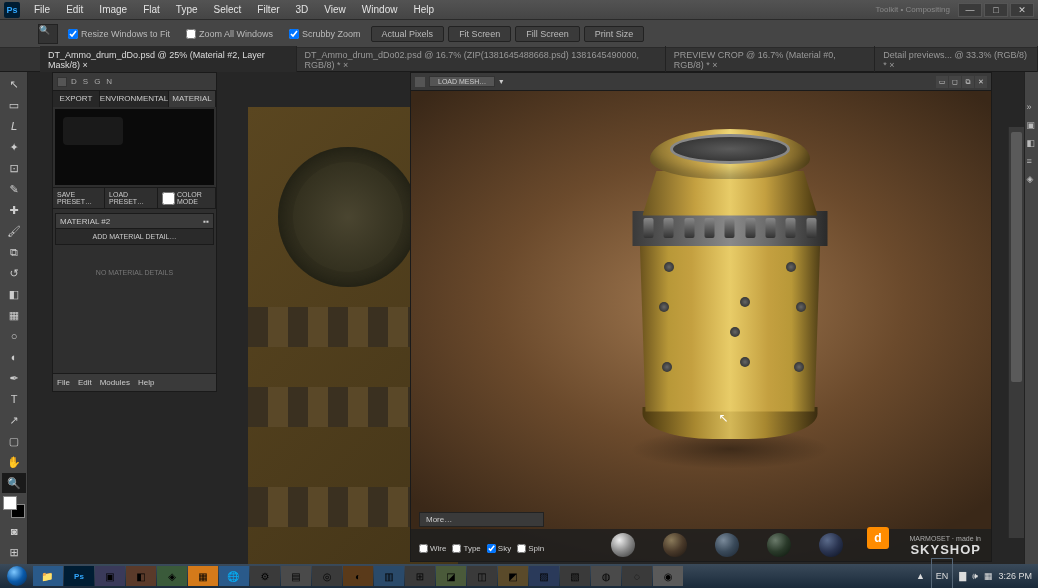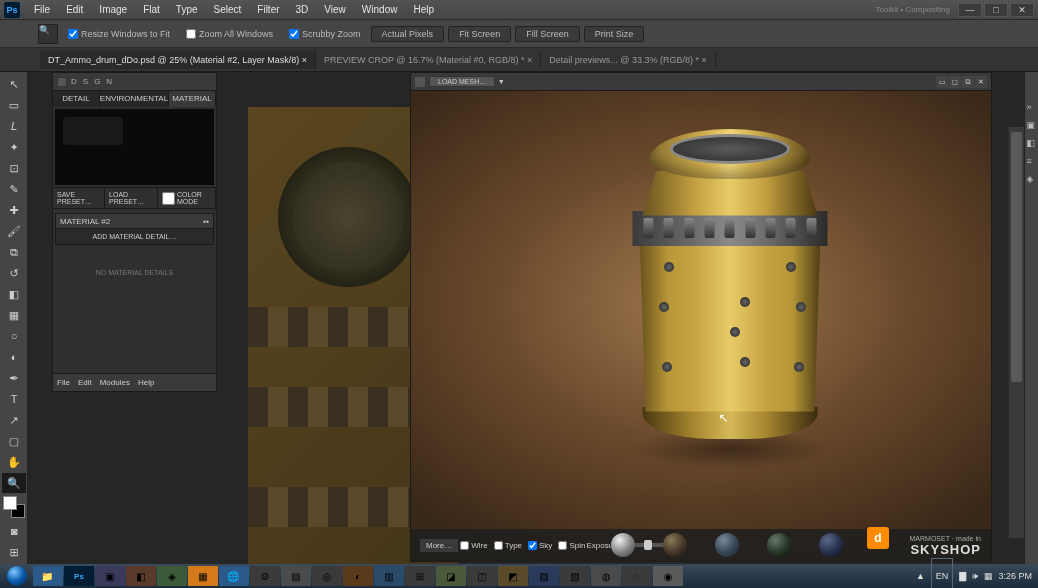--- a/index.html
+++ b/index.html
@@ -153,20 +153,23 @@
   <div class="btn">Fit Screen</div>
   <div class="btn">Fill Screen</div>
   <div class="btn">Print Size</div>
 </div>
 
 <div class="tabstrip">
   <div class="tab active">
       <span>DT_Ammo_drum_dDo.psd @ 25% (Material #2, Layer Mask/8)  ×</span>
     </div>
   <div class="tab">
+      <span>DT_Ammo_drum_dDo02.psd @ 16.7%  (ZIP(1381645488668.psd) 1381645490000, RGB/8) *  ×</span>
+    </div>
+  <div class="tab">
       <span>PREVIEW CROP @ 16.7% (Material #0, RGB/8) *  ×</span>
     </div>
   <div class="tab">
       <span>Detail previews... @ 33.3% (RGB/8) *  ×</span>
     </div>
 </div>
 
 <div class="workspace">
   <div class="tools-left">
     <div class="tool">↖</div>
@@ -209,21 +212,21 @@
 
     <div class="ddo-panel">
       <div class="ddo-head">
         <div class="dot"></div>
         <span class="letter">D</span>
         <span class="letter">S</span>
         <span class="letter">G</span>
         <span class="letter">N</span>
       </div>
       <div class="ddo-tabs">
-        <div>DETAIL</div>
+        <div>EXPORT</div>
         <div>ENVIRONMENTAL</div>
         <div class="active">MATERIAL</div>
       </div>
       <div class="ddo-preview">
           <div class="shape"></div>
         </div>
       <div class="ddo-btns">
         <div>SAVE PRESET…</div>
         <div>LOAD PRESET…</div>
         <div class="chk">
@@ -283,21 +286,21 @@
               <div class="rivet"></div>
               <div class="rivet"></div>
               <div class="rivet"></div>
             </div>
           <div class="drum-neck"></div>
           <div class="drum-lid"></div>
           <div class="drum-top"></div>
         </div>
         <div class="cursor">↖</div>
         <div class="viewer-ctrl">
-          <div style="display:flex;flex-direction:row;gap:1px">
+          <div style="display:flex;flex-direction:column;gap:17px">
             <div class="vc-more">More…</div>
             <div style="display:flex;gap:6px">
               <label class="vc-chk">
                   <input type="checkbox" style="">
                   <span>Wire</span>
                 </label>
               <label class="vc-chk">
                   <input type="checkbox" style="">
                   <span>Type</span>
                 </label>

